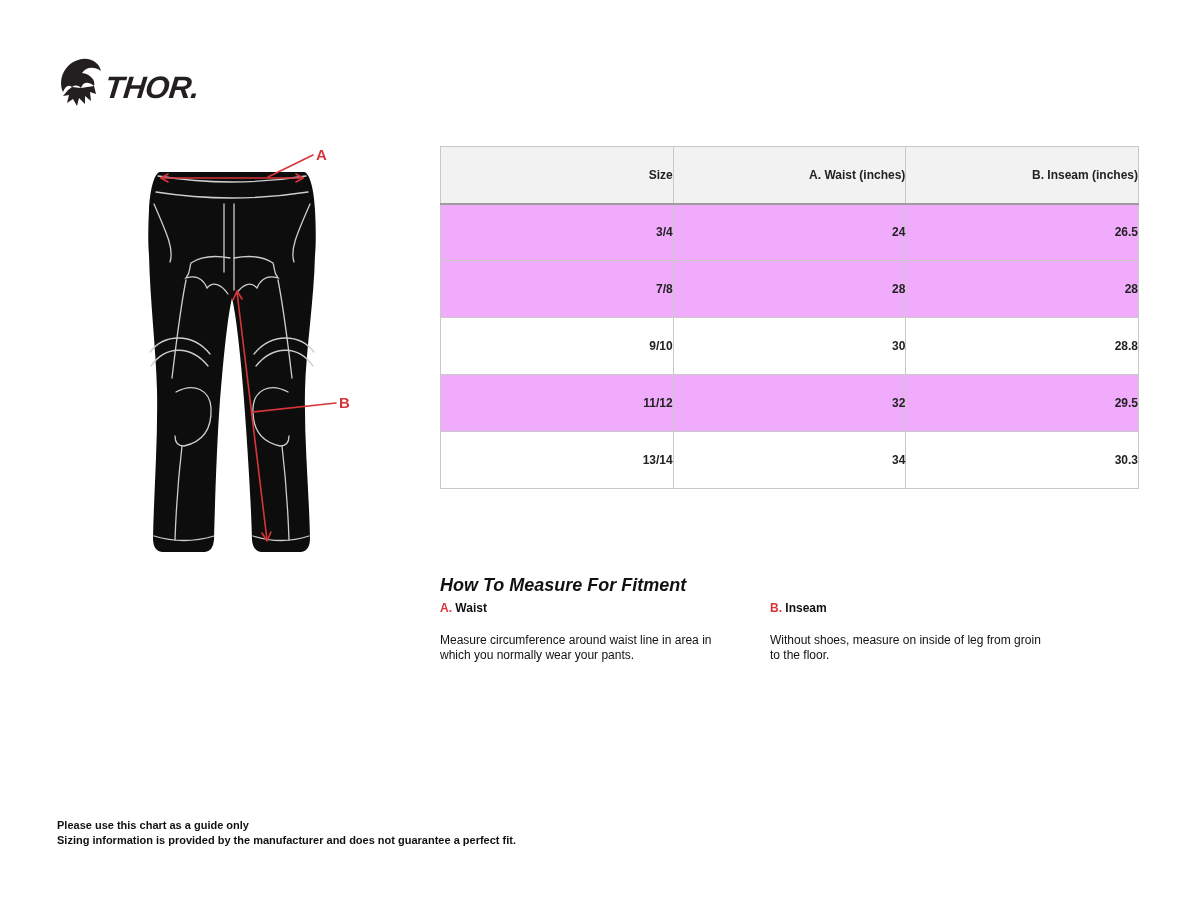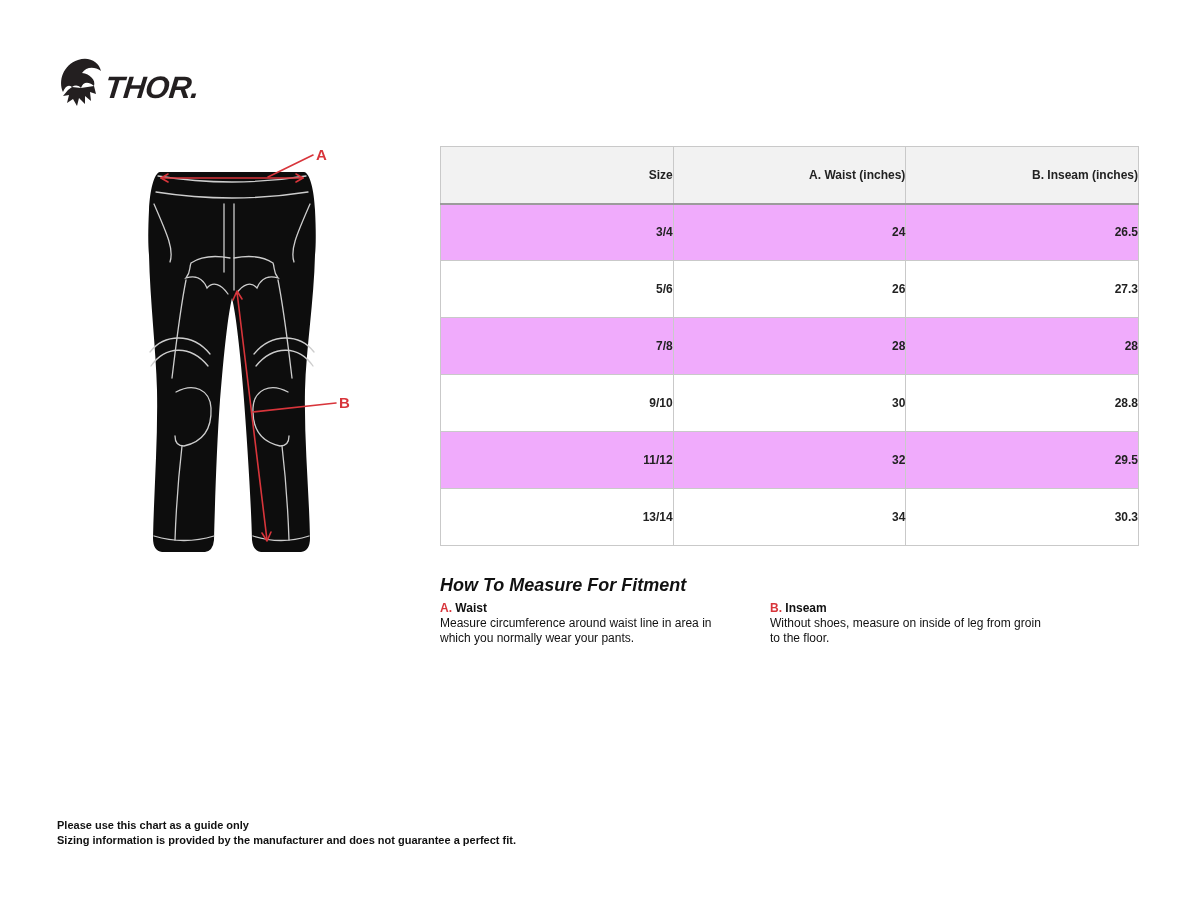--- a/index.html
+++ b/index.html
@@ -27,21 +27,21 @@
     font-size:12px; font-weight:bold; color:#222;
     border:1px solid #c9c9c9; background:#ffffff;
   }
   table.size-chart th { background:#f2f2f2; border-bottom:2px solid #9c9c9c; }
   table.size-chart tr.alt td { background:#f0abfc; }
 
   .measure-heading { position:absolute; left:440px; top:575px; font-size:18px; font-weight:bold; color:#111;font-style:italic; }
   .measure-block { position:absolute; top:601px; font-size:12px; }
   .measure-block.a { left:440px; width:292px; }
   .measure-block.b { left:770px; width:278px; }
-  .measure-label { font-weight:bold; color:#111; margin-bottom:1px; }
+  .measure-label { font-weight:bold; color:#111; margin-bottom:18px; }
   .measure-key { color:#d8353b; font-weight:bold; }
   .measure-desc { font-size:12px; line-height:14.5px; color:#111; }
 
   .footer-note { position:absolute; left:57px; top:818px; font-size:11px; font-weight:bold; line-height:1.35; color:#111; }
 </style>
 </head>
 <body>
 
 <div class="page">
 
@@ -113,25 +113,20 @@
         <th>A. Waist (inches)</th>
         <th>B. Inseam (inches)</th>
       </tr>
     </thead>
     <tbody>
         <tr class="alt">
           <td>3/4</td>
           <td>24</td>
           <td>26.5</td>
         </tr>
-        <tr>
-          <td>5/6</td>
-          <td>26</td>
-          <td>27.3</td>
-        </tr>
         <tr class="alt">
           <td>7/8</td>
           <td>28</td>
           <td>28</td>
         </tr>
         <tr>
           <td>9/10</td>
           <td>30</td>
           <td>28.8</td>
         </tr>

